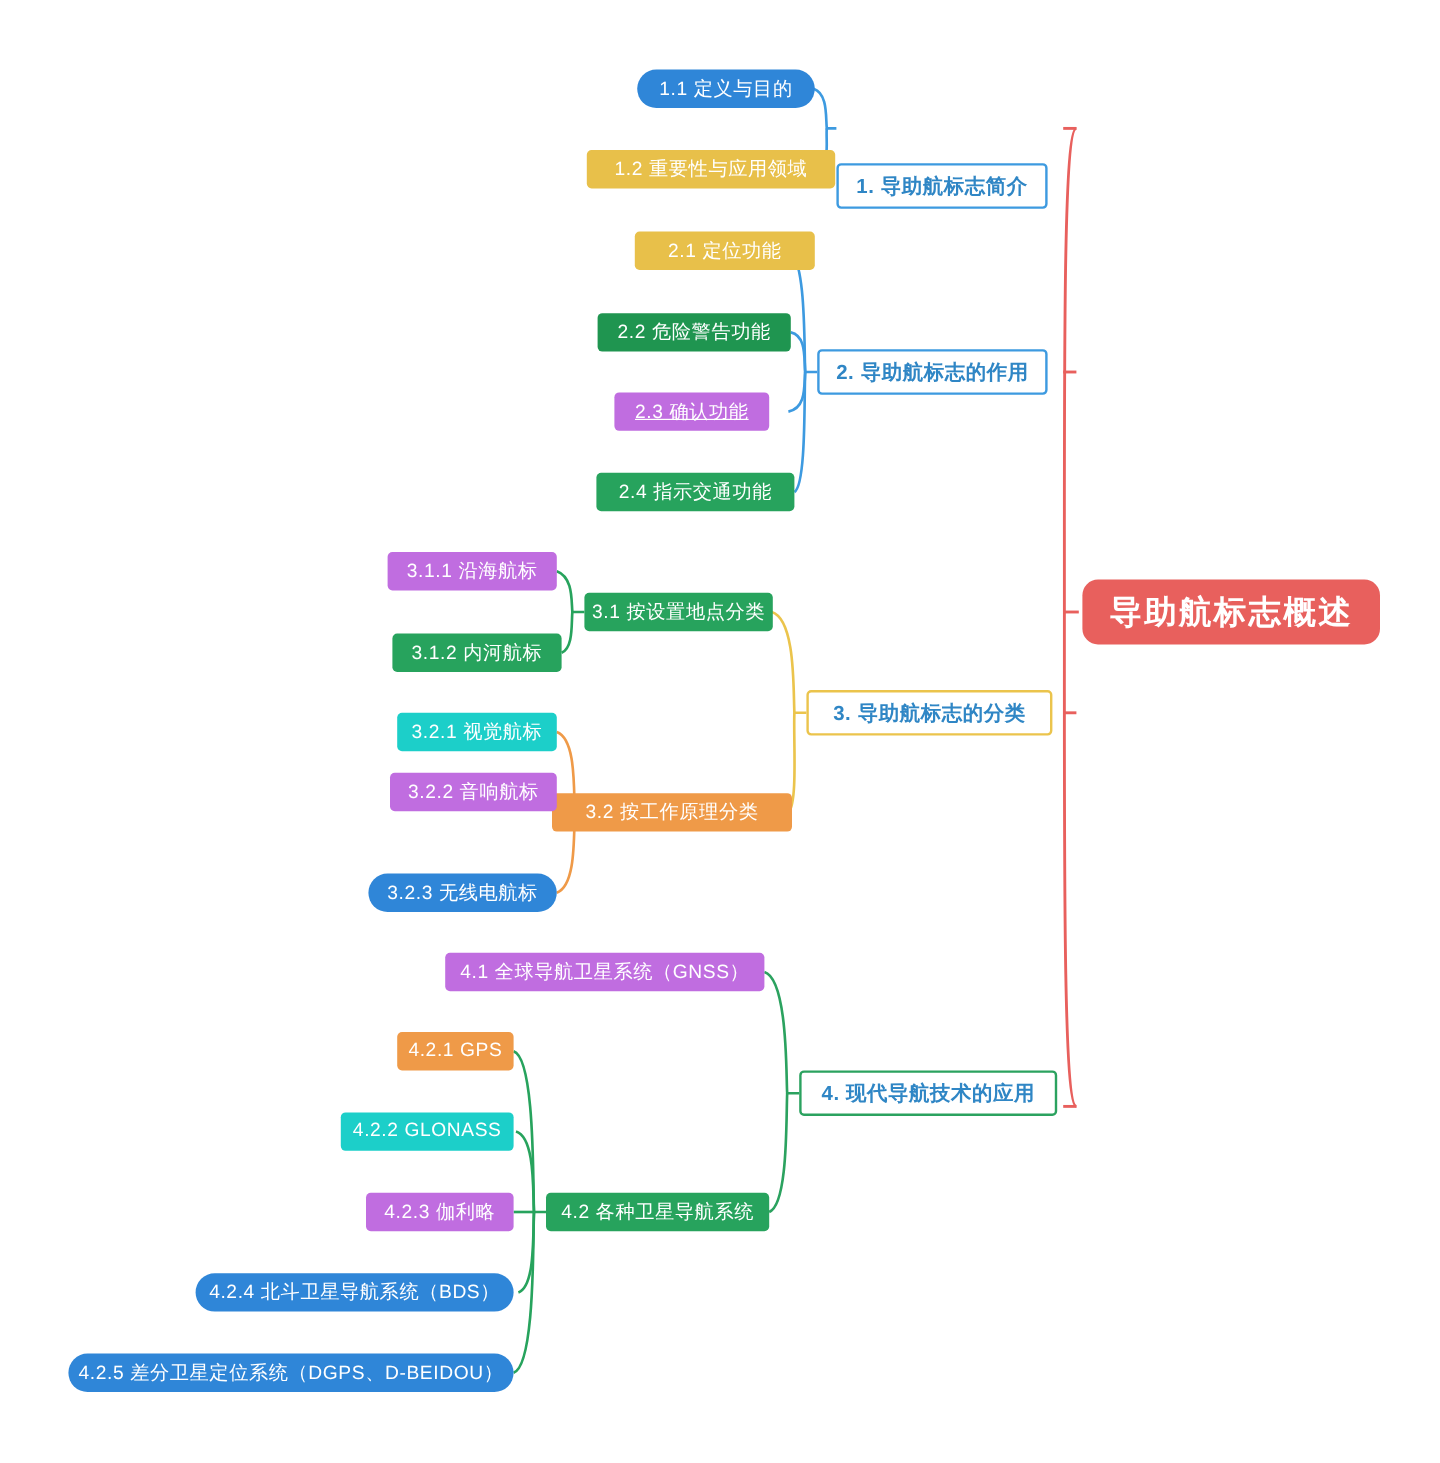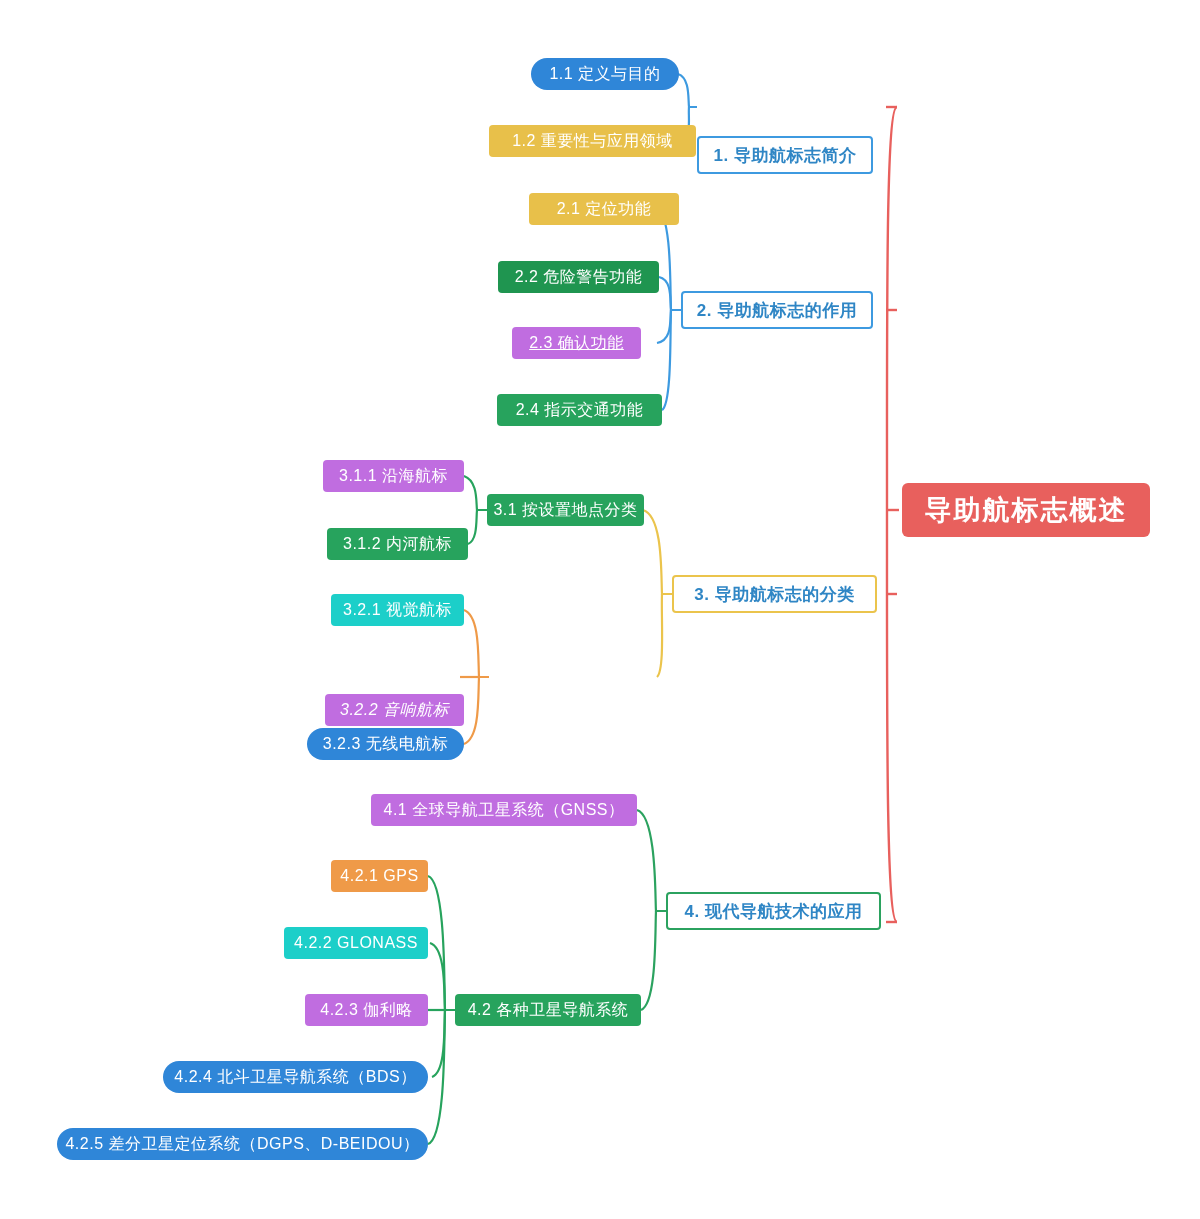--- a/index.html
+++ b/index.html
@@ -89,40 +89,41 @@
     <path d="M 637 810 C 657 816 655 900 656 911 L 666 911" fill="none" stroke="#2ba25f" stroke-width="2.2"></path>
     <path d="M 641 1010 C 657 1004 655 930 656 911" fill="none" stroke="#2ba25f" stroke-width="2.2"></path>
 
     <path d="M 428 876 C 446 882 444 986 445 1010 L 455 1010" fill="none" stroke="#27a35d" stroke-width="2.2"></path>
     <path d="M 430 943 C 446 948 444 992 445 1010" fill="none" stroke="#27a35d" stroke-width="2.2"></path>
     <path d="M 428 1010 L 445 1010" fill="none" stroke="#27a35d" stroke-width="2.2"></path>
     <path d="M 432 1077 C 446 1072 444 1030 445 1010" fill="none" stroke="#27a35d" stroke-width="2.2"></path>
     <path d="M 428 1144 C 446 1138 444 1034 445 1010" fill="none" stroke="#27a35d" stroke-width="2.2"></path>
   </svg>
 
-  <div class="node root" style="left:902px;top:483px;width:248px;height:54px;">导助航标志概述</div>
+  <div class="node root" style="left:902px;top:483px;width:248px;height:54px;border-radius:13px;">导助航标志概述</div>
 
   <div class="node lvl1 b-blue" style="left:697px;top:88px;width:176px;height:38px;margin-top:48px;">1. 导助航标志简介</div>
   <div class="node fill f-blue" style="left:531px;top:58px;width:148px;height:32px;">1.1 定义与目的</div>
   <div class="node fill f-gold" style="left:489px;top:125px;width:207px;height:32px;">1.2 重要性与应用领域</div>
 
   <div class="node lvl1 b-blue" style="left:681px;top:291px;width:192px;height:38px;">2. 导助航标志的作用</div>
   <div class="node fill f-gold" style="left:529px;top:193px;width:150px;height:32px;">2.1 定位功能</div>
   <div class="node fill f-dgreen" style="left:498px;top:261px;width:161px;height:32px;">2.2 危险警告功能</div>
   <div class="node fill f-purple" style="left:512px;top:327px;width:129px;height:32px;text-decoration:underline;">2.3 确认功能</div>
   <div class="node fill f-green" style="left:497px;top:394px;width:165px;height:32px;">2.4 指示交通功能</div>
 
   <div class="node lvl1 b-gold" style="left:672px;top:575px;width:205px;height:38px;">3. 导助航标志的分类</div>
 
   <div class="node fill f-green" style="left:487px;top:494px;width:157px;height:32px;">3.1 按设置地点分类</div>
   <div class="node fill f-purple" style="left:323px;top:460px;width:141px;height:32px;">3.1.1 沿海航标</div>
   <div class="node fill f-green" style="left:327px;top:528px;width:141px;height:32px;">3.1.2 内河航标</div>
 
+  <div class="node fill f-orange" style="left:460px;top:661px;width:200px;height:32px;">3.2 按工作原理分类</div>
   <div class="node fill f-cyan" style="left:331px;top:594px;width:133px;height:32px;">3.2.1 视觉航标</div>
-  <div class="node fill f-purple" style="left:325px;top:694px;width:139px;height:32px;font-style:italic;">3.2.2 音响航标</div>
+  <div class="node fill f-purple" style="left:325px;top:644px;width:139px;height:32px;">3.2.2 音响航标</div>
   <div class="node fill f-blue" style="left:307px;top:728px;width:157px;height:32px;">3.2.3 无线电航标</div>
 
   <div class="node lvl1 b-green" style="left:666px;top:892px;width:215px;height:38px;">4. 现代导航技术的应用</div>
 
   <div class="node fill f-purple" style="left:371px;top:794px;width:266px;height:32px;">4.1 全球导航卫星系统（GNSS）</div>
 
   <div class="node fill f-green" style="left:455px;top:994px;width:186px;height:32px;">4.2 各种卫星导航系统</div>
   <div class="node fill f-orange" style="left:331px;top:860px;width:97px;height:32px;">4.2.1 GPS</div>
   <div class="node fill f-cyan" style="left:284px;top:927px;width:144px;height:32px;">4.2.2 GLONASS</div>
   <div class="node fill f-purple" style="left:305px;top:994px;width:123px;height:32px;">4.2.3 伽利略</div>

